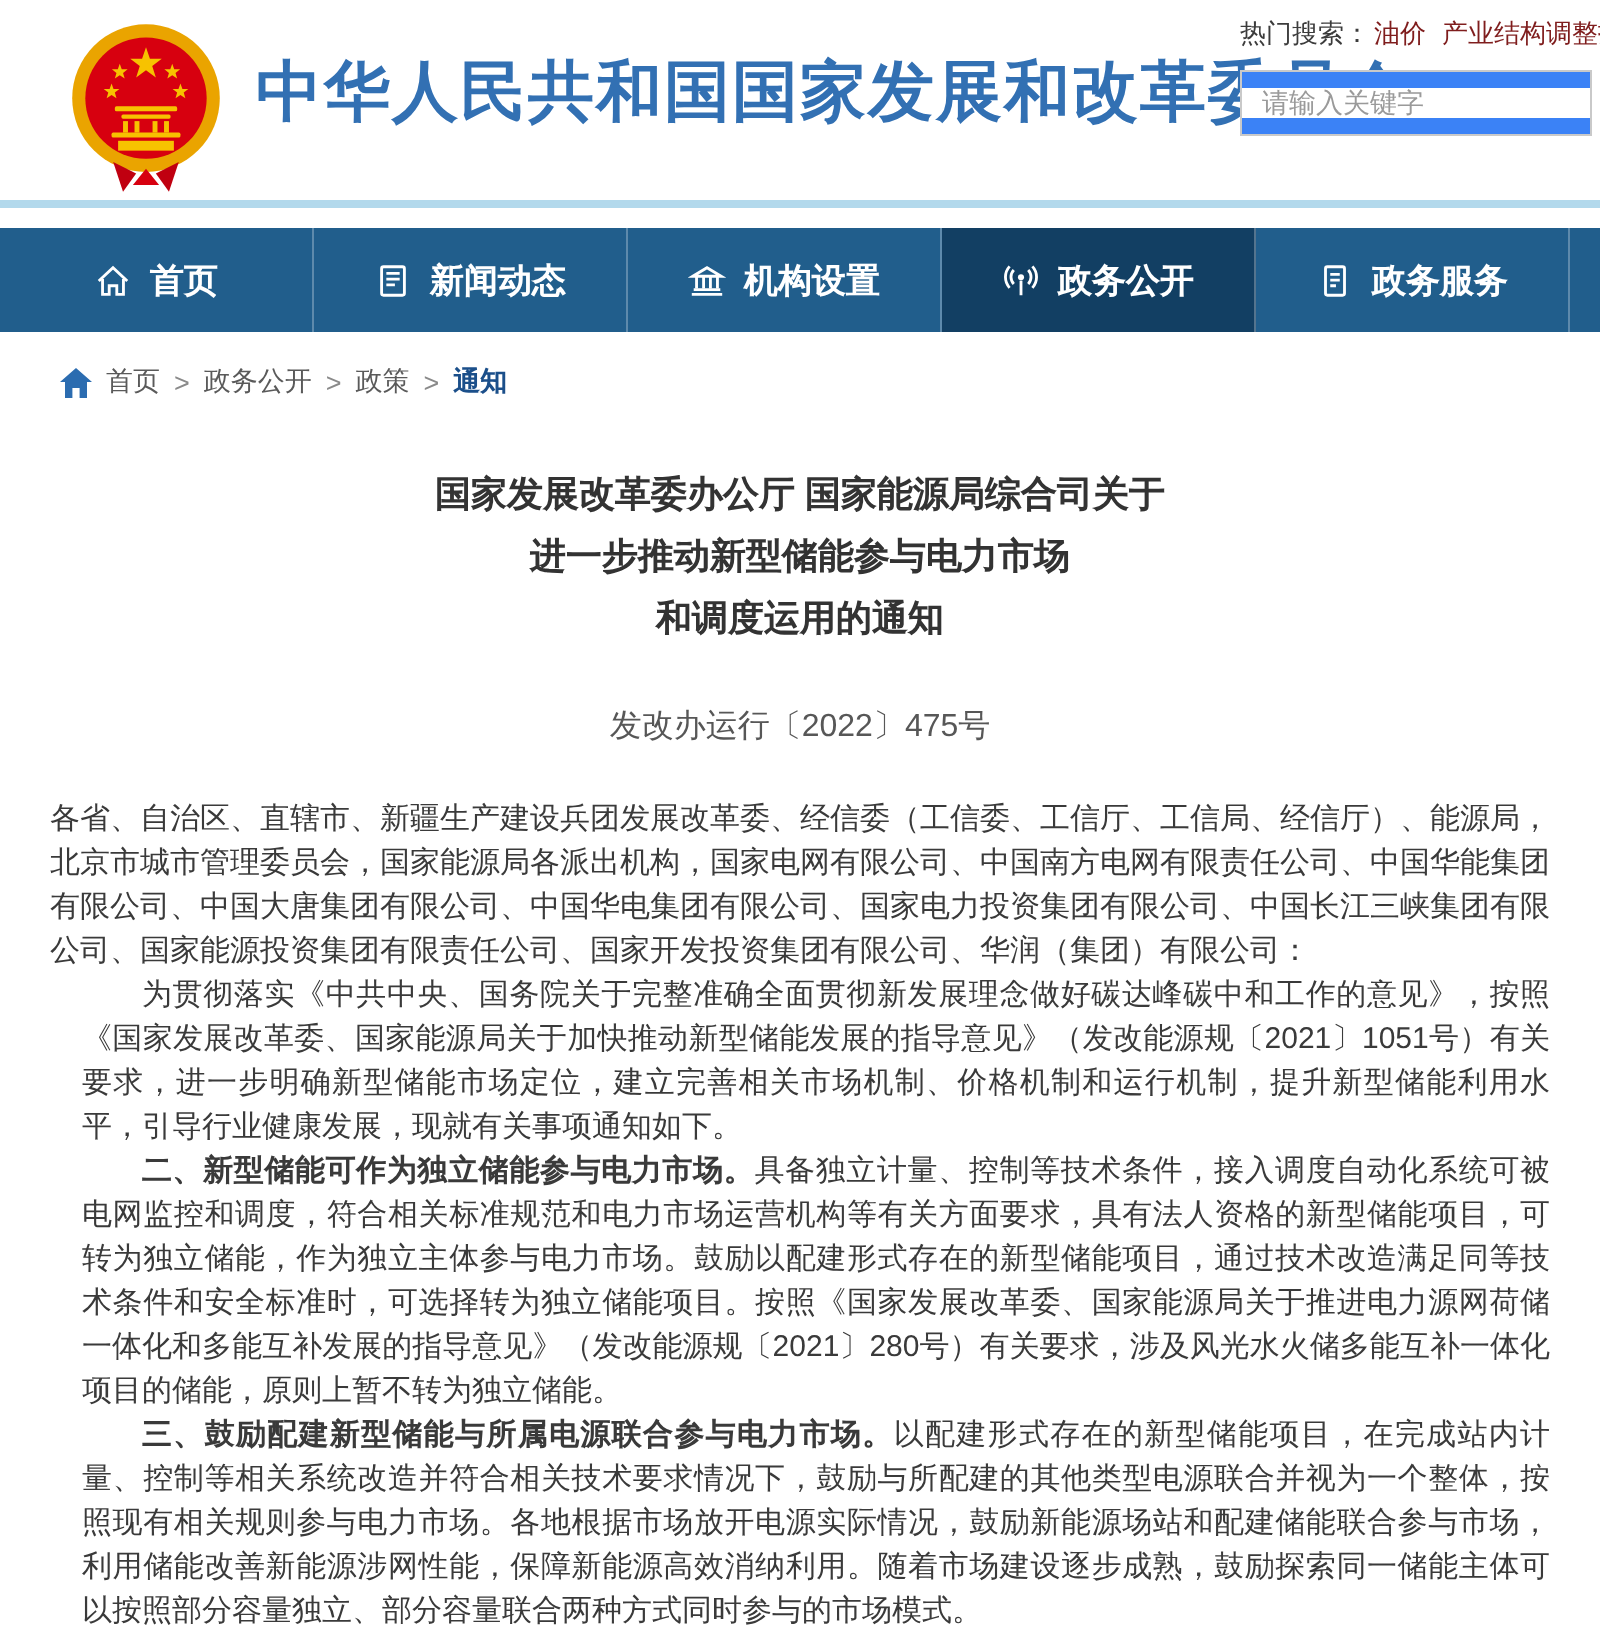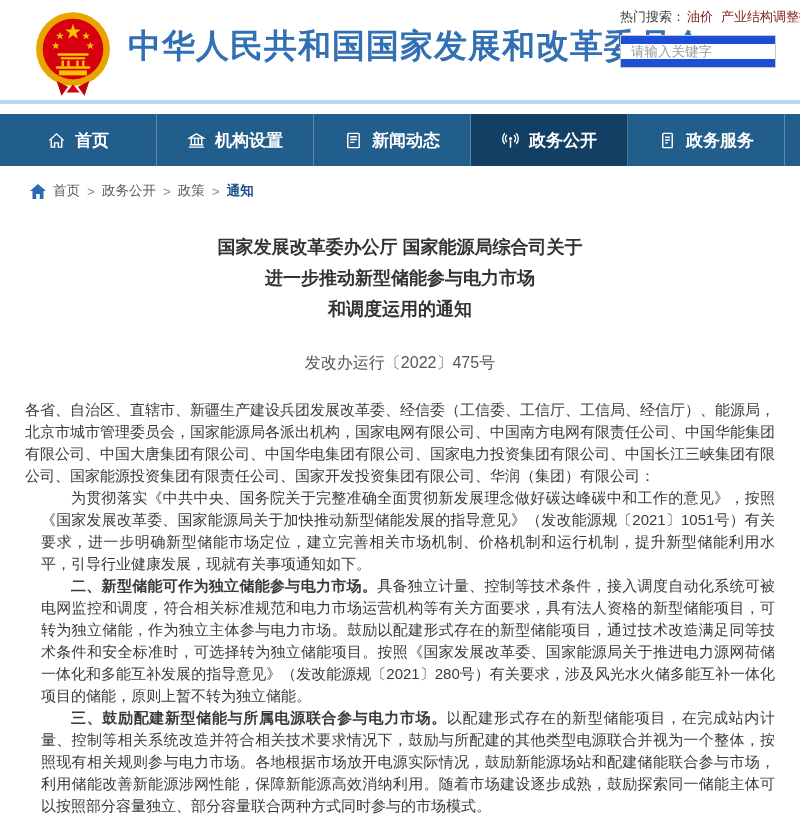--- a/index.html
+++ b/index.html
@@ -12,21 +12,21 @@
   
   .header { position: relative; height: 100px; background: #fff; }
   .emblem { position: absolute; left: 32px; top: 10px; width: 82px; height: 88px; cursor: pointer; }
   .site-titles { position: absolute; left: 128px; top: 24px; white-space: nowrap; }
   .site-zh { font-size: 33px; font-weight: bold; color: #3270b3; letter-spacing: 1px; }
   .site-en { font-size: 19px; color: #4e86bd; margin-top: 3px; letter-spacing: 0.4px; }
   .header-right { position: absolute; left: 620px; top: 8px; width: 180px; }
   .hot-search { font-size: 13px; color: #3c3c3c; white-space: nowrap; overflow: hidden; width: 180px; }
   .hot-search a { color: #7f1d1d; text-decoration: none; margin-left: 8px; cursor: pointer; }
   .hot-search a:first-of-type { margin-left: 2px; }
-  .search-box { margin-top: 9px; width: 156px; height: 33px; border: 1px solid #c9c9c9; background: #1d4ed8; display: flex; align-items: center; }
+  .search-box { margin-top: 9px; width: 176px; height: 33px; border: 1px solid #c9c9c9; background: #3b82f6; display: flex; align-items: center; }
   .search-box input { border: none; outline: none; width: 100%; padding: 0 10px; font-size: 13.5px; color: #333; font-family: "Liberation Sans", sans-serif; }
   .search-box input::placeholder { color: #9a9a9a; }
   .header-divider { height: 4px; background: #b3d9ec; }
   
   .nav { margin-top: 10px; height: 52px; background: #215e8c; display: flex; }
   .nav-item {
     width: 157px; height: 52px; display: flex; align-items: center; justify-content: center;
     gap: 9px; color: #ffffff; font-size: 17px; font-weight: bold;
     border-right: 1px solid rgba(255,255,255,0.28); cursor: pointer;
   }
@@ -88,32 +88,32 @@
 <div class="nav">
   <div class="nav-item">
     <svg class="nav-icon" viewBox="0 0 20 20" fill="none" stroke="#fff" stroke-width="1.5">
       <path d="M2.5 10 L10 3 L17.5 10"></path>
         <path d="M4.5 9 V17 H8 V12.5 H12 V17 H15.5 V9"></path>
     </svg>
     <span>首页</span>
   </div>
   <div class="nav-item">
     <svg class="nav-icon" viewBox="0 0 20 20" fill="none" stroke="#fff" stroke-width="1.5">
+      <rect x="4" y="2.5" width="12" height="15" rx="1"></rect>
+        <path d="M6.5 6 H13.5 M6.5 9 H13.5 M6.5 12 H11"></path>
+    </svg>
+    <span>新闻动态</span>
+  </div>
+  <div class="nav-item">
+    <svg class="nav-icon" viewBox="0 0 20 20" fill="none" stroke="#fff" stroke-width="1.5">
       <path d="M2.5 7.5 L10 3 L17.5 7.5 Z"></path>
         <path d="M4.5 7.5 V14 M8.2 7.5 V14 M11.8 7.5 V14 M15.5 7.5 V14"></path>
         <path d="M3 14.5 H17 M2 17 H18"></path>
     </svg>
     <span>机构设置</span>
-  </div>
-  <div class="nav-item">
-    <svg class="nav-icon" viewBox="0 0 20 20" fill="none" stroke="#fff" stroke-width="1.5">
-      <rect x="4" y="2.5" width="12" height="15" rx="1"></rect>
-        <path d="M6.5 6 H13.5 M6.5 9 H13.5 M6.5 12 H11"></path>
-    </svg>
-    <span>新闻动态</span>
   </div>
   <div class="nav-item active">
     <svg class="nav-icon" viewBox="0 0 20 20" fill="none" stroke="#fff" stroke-width="1.5">
       <circle cx="10" cy="8" r="1.6" fill="#fff" stroke="none"></circle>
         <path d="M10 9.8 V17.5"></path>
         <path d="M6.2 11.6 a5.4 5.4 0 0 1 0 -7.4 M13.8 4.2 a5.4 5.4 0 0 1 0 7.4"></path>
         <path d="M4 13.6 a8.4 8.4 0 0 1 0 -11.3 M16 2.3 a8.4 8.4 0 0 1 0 11.3"></path>
     </svg>
     <span>政务公开</span>
   </div>

